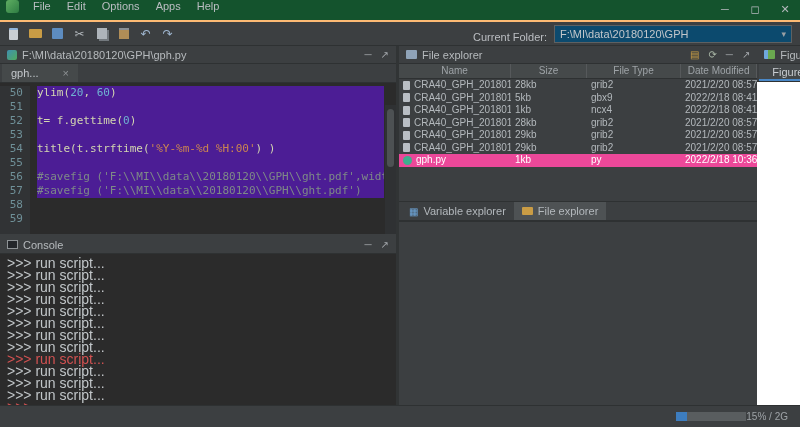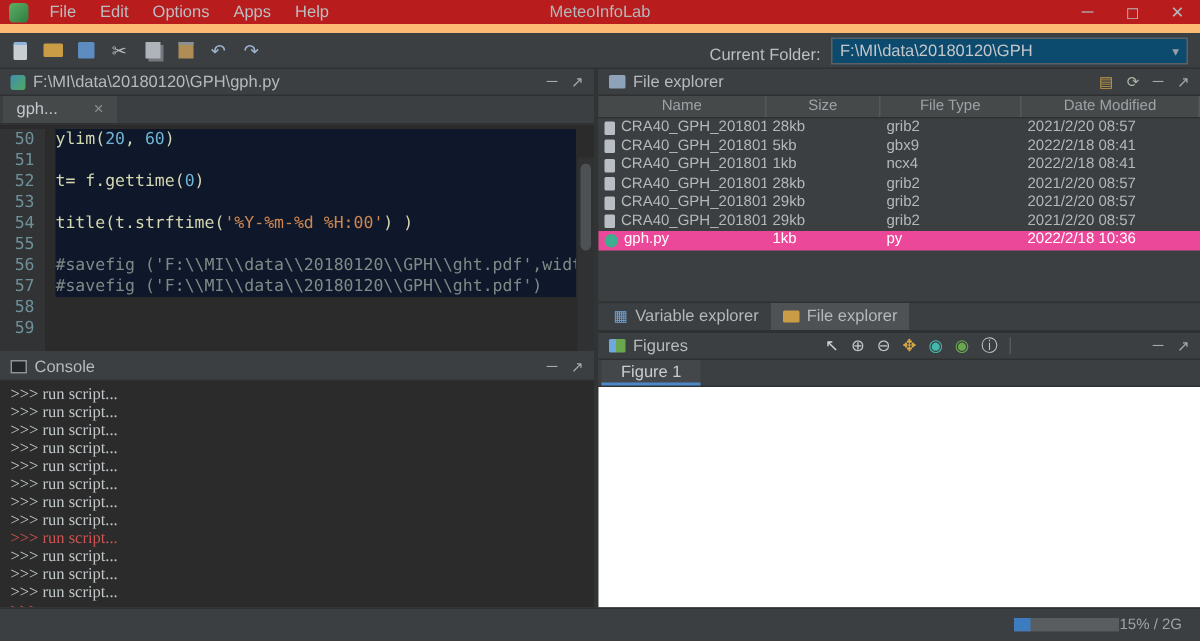--- a/index.html
+++ b/index.html
@@ -1,21 +1,21 @@
 <!DOCTYPE html>
 <html><head>
 <meta charset="utf-8">
 <style>
   *{box-sizing:border-box;margin:0;padding:0}
   html,body{width:800px;height:427px;overflow:hidden}
   body{background:#3c3f41;font-family:"Liberation Sans",sans-serif;font-size:11px;color:#bbbec2}
   .app{width:800px;height:427px;display:flex;flex-direction:column}
 
   
-  .menubar{height:22px;display:flex;align-items:center;padding-left:6px;position:relative;background:#b91c1c;border-bottom:6px solid #fdba74}
+  .menubar{height:22px;display:flex;align-items:flex-start;padding-left:6px;position:relative;background:#14532d;border-bottom:2px solid #fdba74}
   .logo{width:13px;height:13px;border-radius:3px;background:linear-gradient(135deg,#5fae62,#2e7d43);margin-right:6px;flex-shrink:0}
   .menu-item{padding:3px 8px;color:#bbbec2;cursor:default}
   .app-title{position:absolute;left:0;right:0;text-align:center;color:#b4b8bc;pointer-events:none}
   .window-controls{margin-left:auto;display:flex;z-index:2}
   .wc{width:30px;text-align:center;padding:3px 0;color:#b4b8bc;font-size:11px}
 
   
   .toolbar{height:24px;display:flex;align-items:center;padding:0 8px 0 6px;background:#3c3f41;border-bottom:1px solid #2e3132}
   #toolbar-icons{display:flex;gap:7px;align-items:center}
   .ticon{width:15px;height:15px;display:inline-flex;align-items:center;justify-content:center;font-size:12px}
@@ -26,53 +26,53 @@
   .mi-copy{width:10px;height:11px;background:#aeb4ba;box-shadow:2px 2px 0 #73797e}
   .mi-paste{width:10px;height:11px;background:#b08d57;border-top:2px solid #8a8f94}
   .toolbar-right{margin-left:auto;display:flex;align-items:flex-end;gap:7px}
   .combo{width:238px;height:18px;background:#0c4a6e;border:1px solid #5e6162;display:flex;align-items:center;padding:0 5px;color:#c3c7cb}
   .combo .arrow{margin-left:auto;color:#9aa0a4;font-size:9px}
 
   
   .main{flex:1;display:flex;min-height:0}
   .left-col{width:396px;display:flex;flex-direction:column;min-width:0}
   .splitter-v{width:3px;background:#313435;cursor:col-resize}
-  .right-col{flex:1;display:flex;flex-direction:column;min-width:0}
+  .right-col{flex:1;display:flex;flex-direction:row;min-width:0}
 
   
   .panel-title{height:18px;background:#3c3f41;display:flex;align-items:center;gap:5px;padding:0 7px;border-bottom:1px solid #2e3132;font-size:11px;color:#b6babd;flex-shrink:0;white-space:nowrap;overflow:hidden}
   .pt-controls{margin-left:auto;display:flex;gap:9px;color:#a7abaf}
   .pt-icon{font-size:10px;cursor:default}
   [data-name="open-folder-icon"]{color:#c99c45}
   [data-name="refresh-icon"]{color:#a9b7a6}
   .pt-sep{width:1px;height:11px;background:#55595b;margin:0 3px}
 
   
   .editor-panel{height:188px;display:flex;flex-direction:column;background:#2b2b2b;flex-shrink:0}
   .pyfile-icon{width:10px;height:10px;border-radius:2px;background:linear-gradient(135deg,#3f8fb0,#4faa5e);flex-shrink:0}
   .tabbar{height:19px;background:#3c3f41;display:flex;align-items:stretch;border-bottom:1px solid #2e3132;padding-left:2px;flex-shrink:0}
   .ed-tab{display:flex;align-items:center;gap:24px;padding:0 9px;background:#45494a;color:#c3c7cb}
   .ed-tab .close{color:#8e9295}
   .code-area{flex:1;display:flex;position:relative;font-family:"DejaVu Sans Mono",monospace;font-size:11px;line-height:14px;overflow:hidden;padding-top:3px;min-height:0}
   .gutter{width:30px;background:#313335;color:#6f9098;text-align:right;padding-right:7px;flex-shrink:0}
   .gut-no{height:14px}
   .code-lines{flex:1;padding-left:7px;min-width:0;margin-right:12px}
   .code-line{height:14px;white-space:pre;overflow:hidden}
-  .code-line.sel{background:#0f172a}
+  .code-line.sel{background:#4c1d95}
   .seg-code{color:#d4d8b0}
   .seg-num{color:#6fb3d2}
   .seg-str{color:#cc8650}
   .seg-comment{color:#7e8a87}
   .ed-scrollbar{position:absolute;top:22px;right:0;bottom:0;width:11px;background:#2f3133}
   .ed-thumb{position:absolute;top:4px;left:2px;width:7px;height:58px;background:#4d5153;border-radius:4px}
 
   
   .console-panel{flex:1;display:flex;flex-direction:column;background:#2b2b2b;border-top:2px solid #3c3f41;min-height:0}
   .term-icon{width:11px;height:9px;background:#23262a;border:1px solid #8e9396;flex-shrink:0}
-  .console-body{flex:1;font-family:Liberation Serif, serif;font-size:11px;line-height:12px;padding:3px 7px;overflow:hidden;color:#c2c7ca}
+  .console-body{flex:1;font-family:Liberation Sans, sans-serif;font-size:14px;line-height:12px;padding:3px 7px;overflow:hidden;color:#c2c7ca}
   .console-line{white-space:pre;height:12px}
   .console-line.red{color:#d25252}
 
   
   .fe-panel{height:176px;display:flex;flex-direction:column;border-bottom:2px solid #2e3132;background:#3c3f41;flex-shrink:0}
   .mi-panel{width:11px;height:9px;background:#8fa3b8;border-radius:1px;flex-shrink:0}
   .fe-header{display:grid;grid-template-columns:112px 76px 94px 1fr;height:15px;background:#45494a;border-bottom:1px solid #2e3132;flex-shrink:0}
   .fe-hcell{font-size:10px;color:#9ea3a7;text-align:center;line-height:14px;border-right:1px solid #56595b;overflow:hidden}
   .fe-row{display:grid;grid-template-columns:112px 76px 94px 1fr;height:12.5px;align-items:center}
   .fe-row.selected{background:#ec4899}
@@ -104,21 +104,20 @@
   .mem-label{font-size:10px;color:#9ea3a7}
 </style>
 </head>
 <body>
 
 <div class="app" data-name="meteoinfolab-window">
 
   <div class="menubar" data-name="menubar">
     <span class="logo" data-name="app-logo-icon"></span>
     <span id="menu-items" data-name="menu-items"><span class="menu-item" data-name="menu-file">File</span><span class="menu-item" data-name="menu-edit">Edit</span><span class="menu-item" data-name="menu-options">Options</span><span class="menu-item" data-name="menu-apps">Apps</span><span class="menu-item" data-name="menu-help">Help</span></span>
-    <span class="app-title" data-name="window-title">MeteoInfoLab</span>
     <span id="window-controls" class="window-controls" data-name="window-controls">
         <span class="wc" data-name="window-minimize-button">─</span>
         <span class="wc" data-name="window-maximize-button">◻</span>
         <span class="wc" data-name="window-close-button">✕</span>
       </span>
   </div>
 
   <div class="toolbar" data-name="main-toolbar">
     <span id="toolbar-icons" data-name="toolbar-icons">
         <span class="ticon" data-name="new-file-icon">

